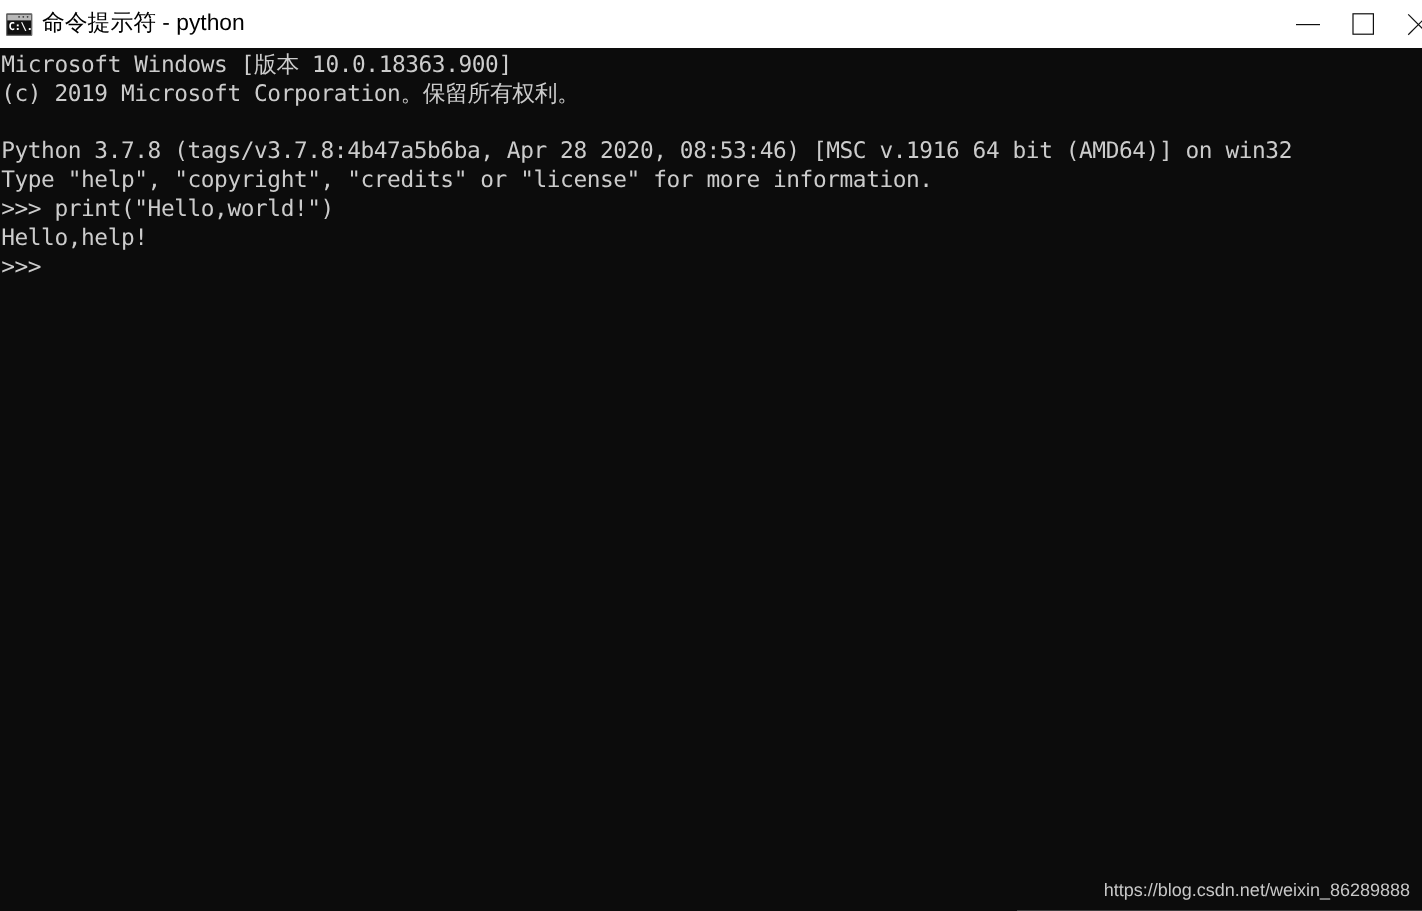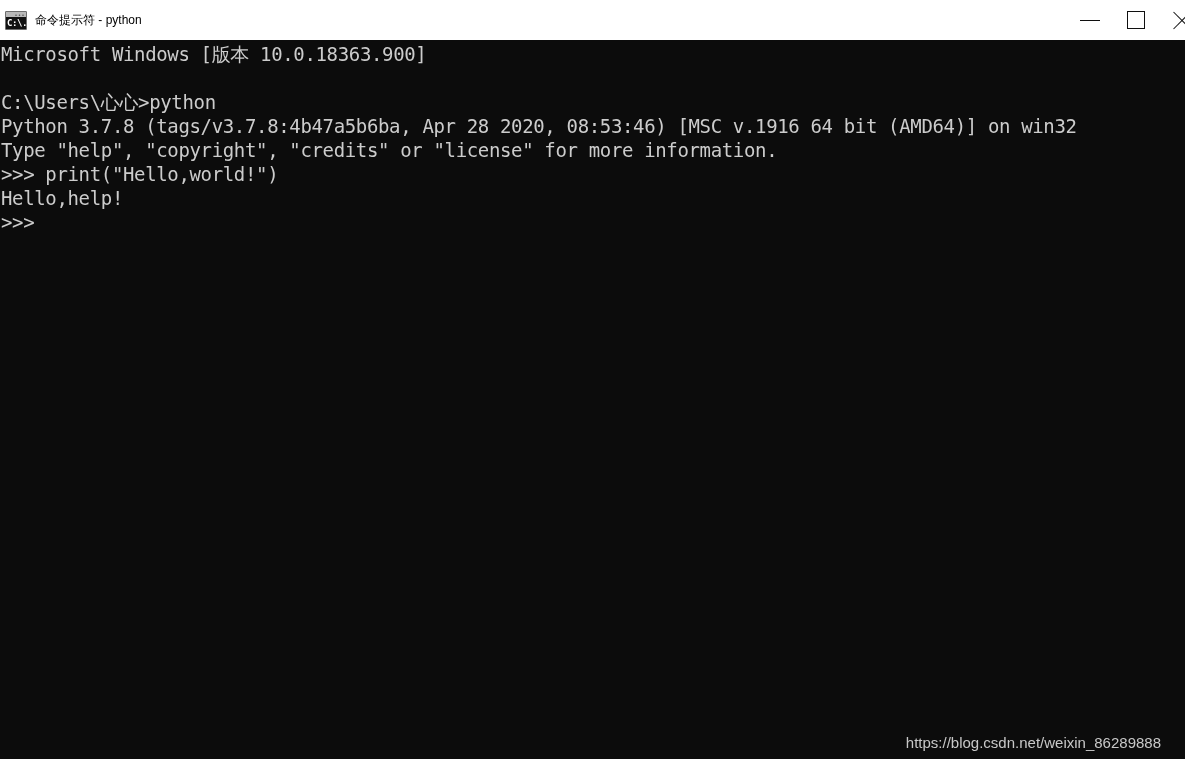--- a/index.html
+++ b/index.html
@@ -83,21 +83,21 @@
     font-family: "DejaVu Sans Mono", monospace;
     font-size: 9px;
     line-height: 13px;
     color: #ffffff;
     font-weight: bold;
     letter-spacing: -0.4px;
   }
 
   #title-text {
     font-family: "Liberation Sans", sans-serif;
-    font-size: 12px;
+    font-size: 19px;
     line-height: 22px;
     color: #000000;
     white-space: nowrap;
   }
 
   
   #window-controls {
     position: absolute;
     right: 0;
     top: 0;
@@ -174,21 +174,21 @@
     color: #cccccc;
     white-space: pre;
     letter-spacing: -0.35px;
     height: 24px;
   }
   .cline.blank { color: transparent; }
 
   
   #watermark {
     position: absolute;
-    right: 24px;
+    right: 10px;
     bottom: 7px;
     font-family: "Liberation Sans", sans-serif;
     font-size: 15px;
     line-height: 18px;
     color: #d8d8d8;
     white-space: nowrap;
     opacity: 0.92;
   }
 </style>
 </head>
@@ -218,22 +218,22 @@
         <span class="x1"></span>
         <span class="x2"></span>
       </button>
     </div>
 
   </div>
 
   <div id="console">
     <div id="console-lines">
         <div class="cline">Microsoft Windows [版本 10.0.18363.900]</div>
+        <div class="cline">(c) 2019 Microsoft Corporation。保留所有权利。</div>
         <div class="cline blank"> </div>
-        <div class="cline">C:\Users\心心&gt;python</div>
         <div class="cline">Python 3.7.8 (tags/v3.7.8:4b47a5b6ba, Apr 28 2020, 08:53:46) [MSC v.1916 64 bit (AMD64)] on win32</div>
         <div class="cline">Type "help", "copyright", "credits" or "license" for more information.</div>
         <div class="cline">&gt;&gt;&gt; print("Hello,world!")</div>
         <div class="cline">Hello,help!</div>
         <div class="cline">&gt;&gt;&gt;</div>
       </div>
   </div>
 
   <div id="watermark">https://blog.csdn.net/weixin_86289888</div>
 

